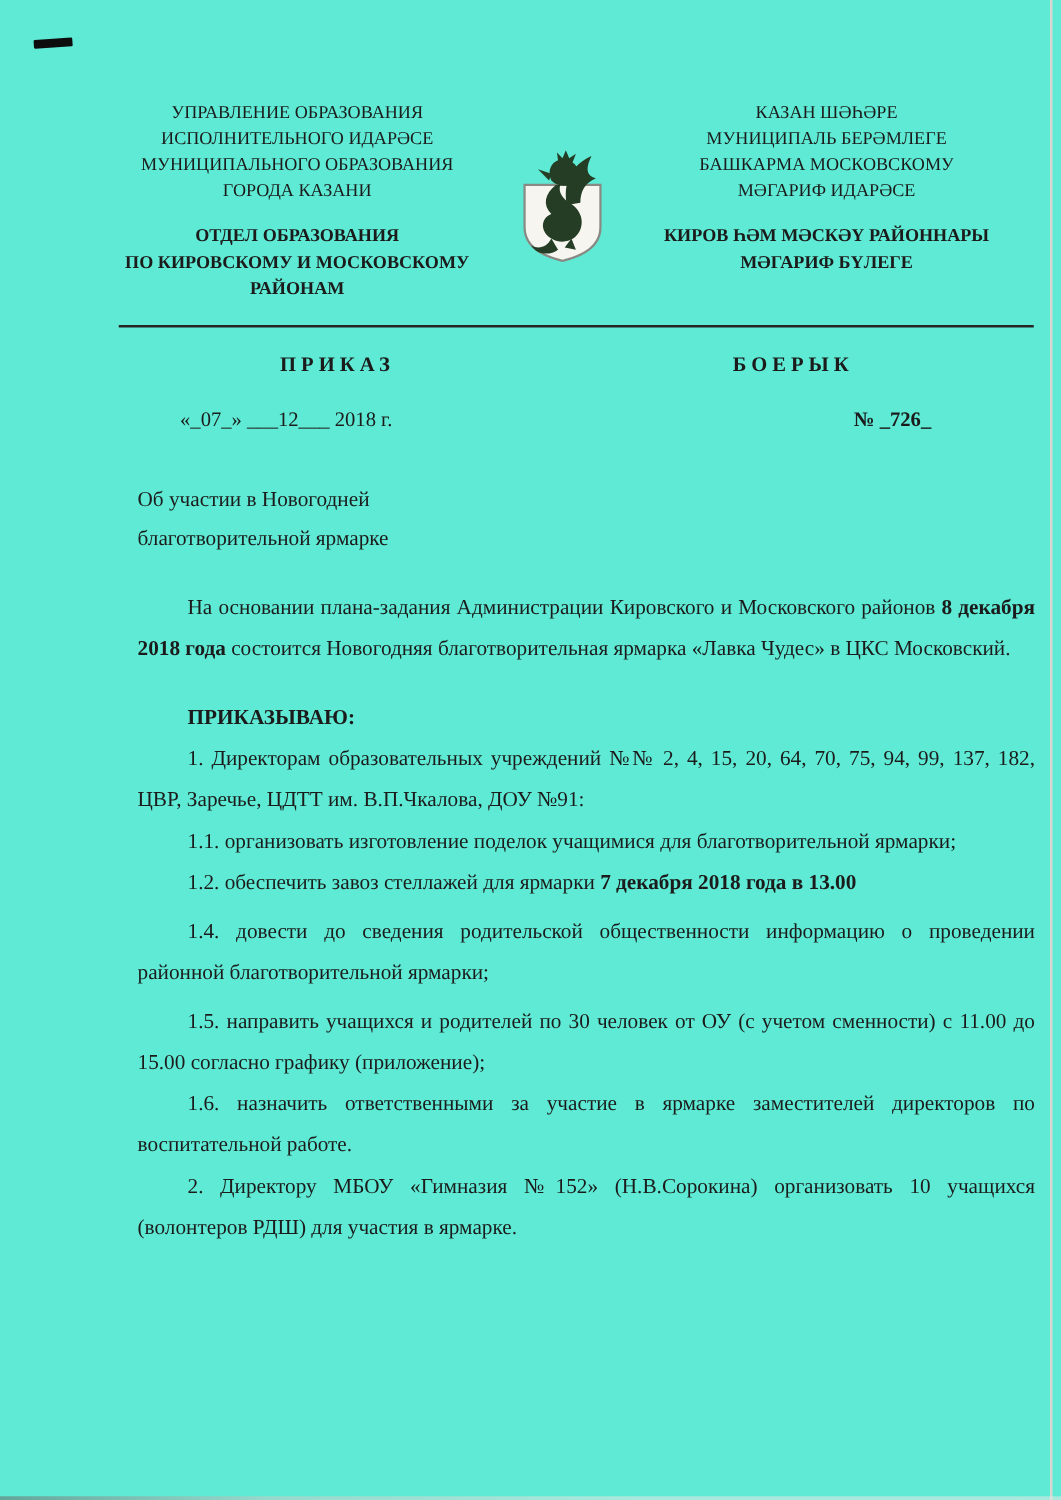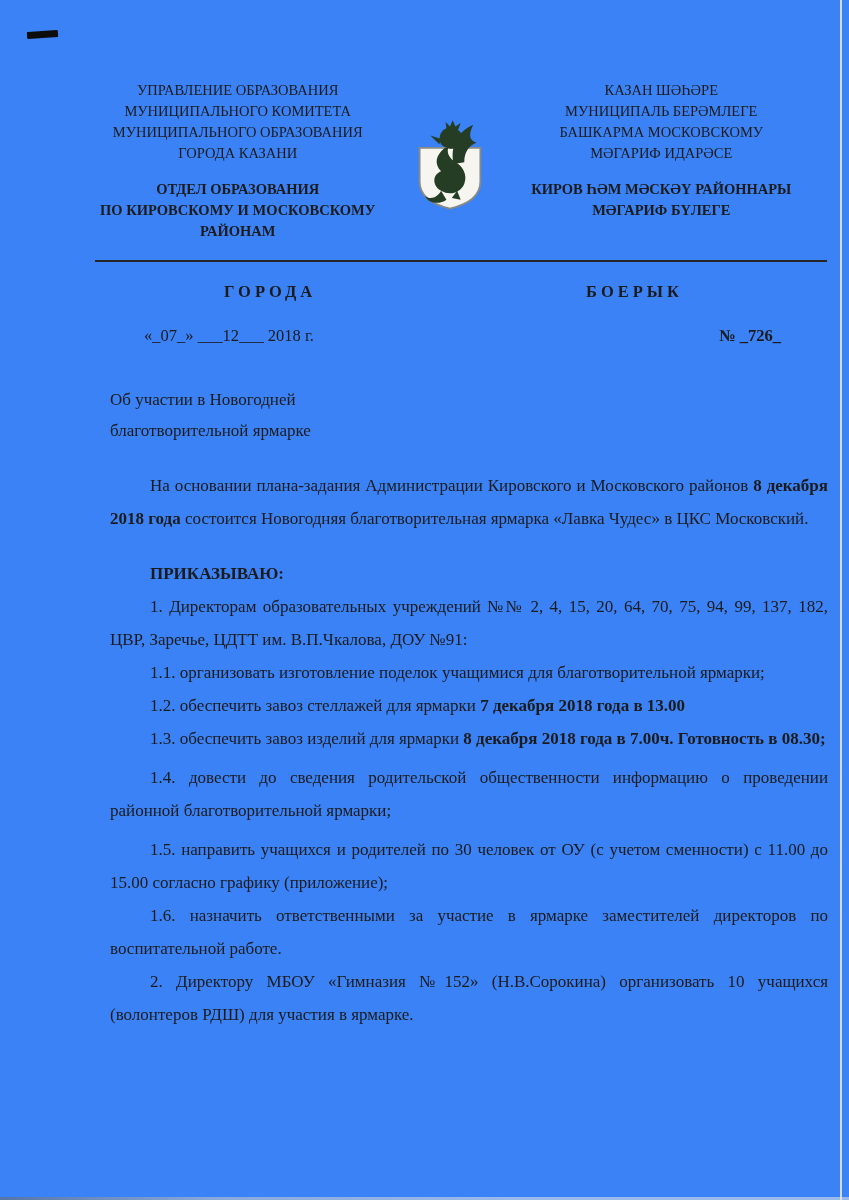--- a/index.html
+++ b/index.html
@@ -1,38 +1,38 @@
 <!DOCTYPE html>
 <html><head>
 <meta charset="utf-8">
 <style>
   html,body{margin:0;padding:0;background:#d9d9d6;}
   .page{
     width:849px;height:1200px;margin:0 auto;position:relative;
-    background:#3b82f6;color:#1b1b1b;overflow:hidden;
+    background:#5eead4;color:#1b1b1b;overflow:hidden;
     font-family:"Liberation Serif","DejaVu Serif",serif;
   }
   
   .corner-dash{position:absolute;top:31px;left:27px;width:31px;height:7px;background:#0d0d0d;transform:rotate(-4deg);border-radius:1px;}
   .edge-right{position:absolute;top:0;right:7px;width:2px;height:100%;background:#d7d7d2;}
   .edge-bottom{position:absolute;bottom:0;left:0;width:100%;height:3px;background:linear-gradient(90deg,#6b6b68,#c9c9c5 25%,#e7e7e3 60%);opacity:.55;}
 
   
   .header{display:flex;justify-content:space-between;align-items:flex-start;padding:80px 28px 0 78px;}
   .hcol{width:322px;text-align:center;font-size:14.5px;line-height:1.45;}
   .org-block{font-weight:400;}
   .dept-block{font-weight:700;margin-top:15px;}
   .emblem{width:104px;margin-top:34px;flex:0 0 auto;text-align:center;}
   .emblem svg{width:92px;height:100px;}
 
   .rule{height:2px;background:#262626;margin:18px 22px 0 95px;}
 
   
   .title-row{display:flex;justify-content:space-between;padding:20px 166px 0 224px;font-weight:700;font-size:16.5px;letter-spacing:4px;}
-  .meta-row{display:flex;justify-content:space-between;padding:24px 68px 0 144px;font-size:16.5px;gap:21px;}
+  .meta-row{display:flex;justify-content:space-between;padding:24px 104px 0 144px;font-size:16.5px;gap:21px;}
   .order-number{font-weight:700;}
 
   
   .subject{margin:38px 0 0 110px;font-weight:400;font-size:17px;line-height:31px;}
 
   
   .body-text{margin:23px 21px 0 110px;font-size:17px;line-height:33px;text-align:justify;}
   .para{margin:0;text-indent:40px;}
   .para.verb{margin-top:22px;font-weight:700;}
   .para.gap-sm{margin-top:6px;}
@@ -45,21 +45,21 @@
 <div class="page">
 
   <div class="corner-dash"></div>
   <div class="edge-right"></div>
   <div class="edge-bottom"></div>
 
   <div class="header">
     <div class="hcol">
       <div class="org-block">
         <div>УПРАВЛЕНИЕ ОБРАЗОВАНИЯ</div>
-        <div>МУНИЦИПАЛЬНОГО КОМИТЕТА</div>
+        <div>ИСПОЛНИТЕЛЬНОГО ИДАРӘСЕ</div>
         <div>МУНИЦИПАЛЬНОГО ОБРАЗОВАНИЯ</div>
         <div>ГОРОДА КАЗАНИ</div>
       </div>
       <div class="dept-block">
         <div>ОТДЕЛ ОБРАЗОВАНИЯ</div>
         <div>ПО КИРОВСКОМУ И МОСКОВСКОМУ</div>
         <div>РАЙОНАМ</div>
       </div>
     </div>
 
@@ -87,21 +87,21 @@
       <div class="dept-block">
         <div>КИРОВ ҺӘМ МӘСКӘҮ РАЙОННАРЫ</div>
         <div>МӘГАРИФ БҮЛЕГЕ</div>
       </div>
     </div>
   </div>
 
   <div class="rule"></div>
 
   <div class="title-row">
-    <span>ГОРОДА</span>
+    <span>ПРИКАЗ</span>
     <span>БОЕРЫК</span>
   </div>
 
   <div class="meta-row">
     <span>«_07_» ___12___ 2018 г.</span>
     <span class="order-number">№ _726_</span>
   </div>
 
   <div class="subject">
     <div>Об участии в Новогодней</div>
@@ -114,21 +114,20 @@
 
     <p class="para verb">ПРИКАЗЫВАЮ:</p>
 
     <p class="para"><span class="run">1. </span><span class="run u">Директорам образовательных учреждений</span><span class="run"> №№ 2, 4, 15, 20, 64, 70, 75, 94, 99, 137, 182, ЦВР, Заречье, ЦДТТ им. В.П.Чкалова, ДОУ №91:</span></p>
 
     <p class="para"><span class="run">1.1. организовать изготовление поделок учащимися для благотворительной ярмарки;</span></p>
 
     <p class="para"><span class="run">1.2. обеспечить завоз стеллажей для ярмарки </span><b class="run">7 декабря 2018 года в 13.00</b></p>
 
 
-    <p class="para"><span class="run">1.3. обеспечить завоз изделий для ярмарки </span><b class="run">8 декабря 2018 года в 7.00ч. Готовность в 08.30;</b></p>
 
     <p class="para gap-sm"><span class="run">1.4. довести до сведения родительской общественности информацию о проведении районной благотворительной ярмарки;</span></p>
 
     <p class="para gap-sm"><span class="run">1.5. направить учащихся и родителей по 30 человек от ОУ (с учетом сменности) с 11.00 до 15.00 согласно графику (приложение);</span></p>
 
     <p class="para"><span class="run">1.6. назначить ответственными за участие в ярмарке заместителей директоров по воспитательной работе.</span></p>
 
     <p class="para"><span class="run">2. Директору МБОУ «Гимназия №152» (Н.В.Сорокина) организовать 10 учащихся (волонтеров РДШ) для участия в ярмарке.</span></p>
 
   </div>

